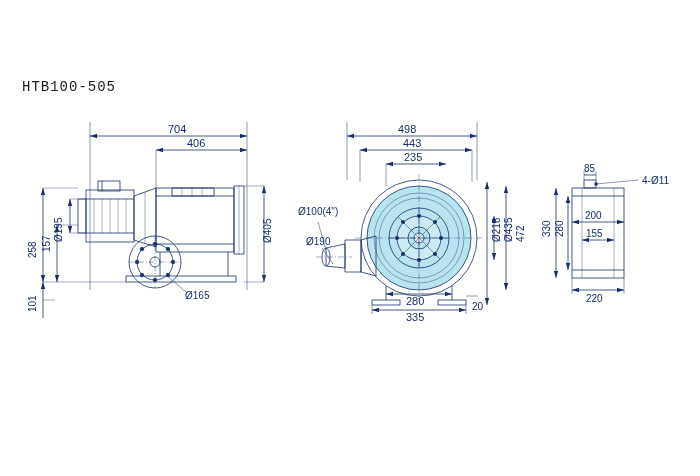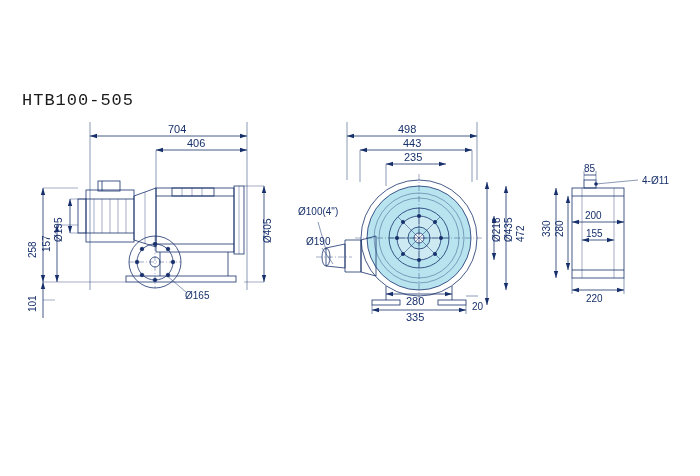--- a/index.html
+++ b/index.html
@@ -16,23 +16,23 @@
   }
   #stage {
     position: absolute;
     left: 0; top: 0;
     width: 700px;
     height: 476px;
   }
   .title {
     position: absolute;
     left: 22px;
-    top: 91px;
+    top: 79px;
     font-family: "Liberation Mono", monospace;
-    font-size: 17px;
+    font-size: 14px;
     letter-spacing: 1px;
     color: #1a1a1a;
     white-space: nowrap;
   }
   svg { display: block; }
   text {
     font-family: "Liberation Sans", sans-serif;
     fill: #17306b;
   }
 </style>

